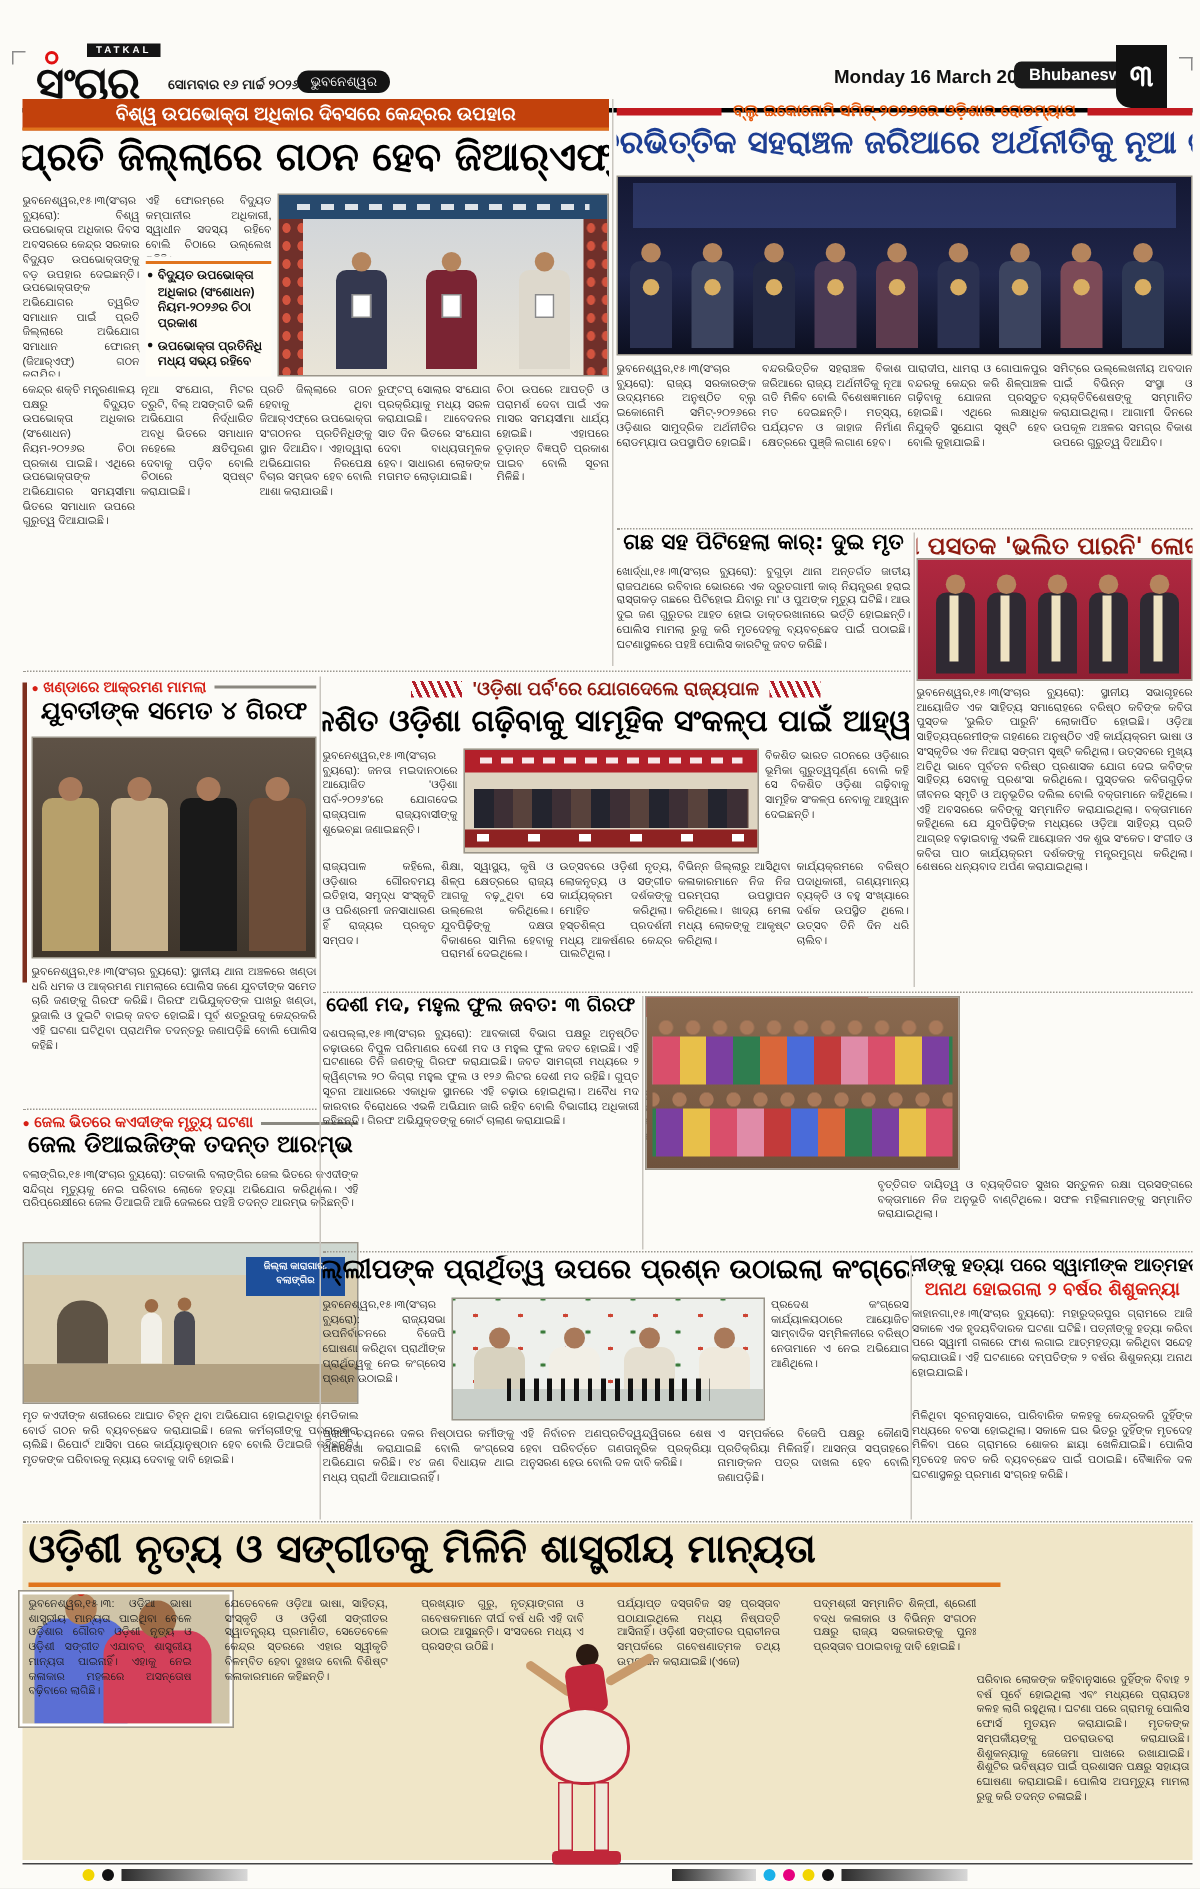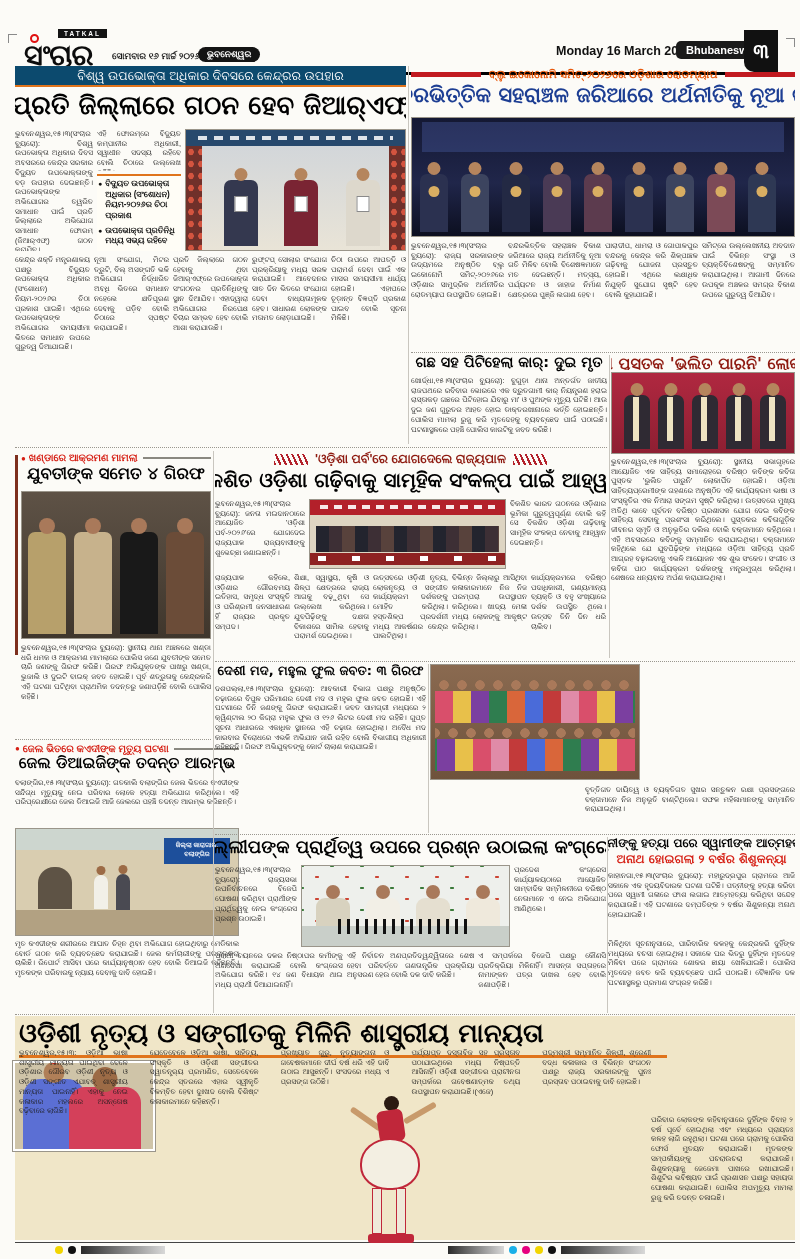--- a/index.html
+++ b/index.html
@@ -11,23 +11,23 @@
   .hl{font-family:"DejaVu Sans",sans-serif;font-weight:800;color:#000;text-align:center;
       white-space:nowrap;overflow:hidden;line-height:1.1}
   .hl-wrap{white-space:normal}
   .vdiv{position:absolute;width:0;border-left:1px solid #c9c6bf}
   .hdiv{position:absolute;height:0;border-top:1px dotted #9a978f}
   .photo{position:relative;overflow:hidden;border:1px solid #9a958a}
   .kick-dot{display:flex;align-items:center;font-weight:bold;color:#d62015;font-size:10px;overflow:hidden}
   .kick-dot::before{content:"●";margin-right:3px;font-size:8px;color:#d62015}
   .kick-dot .tail{flex:1;height:2px;background:#8a8880;margin-left:5px}
   
-  .pill{background:#141414;color:#fff;border-radius:9px;padding:2px 9px;font-weight:bold}
-  
-  .kickbar{background:#0c4a6e;color:#fff;font-weight:normal;font-size:12.5px;text-align:center;
+  .pill{background:#141414;color:#fff;border-radius:9px;padding:2px 9px;font-weight:normal}
+  
+  .kickbar{background:#c2410c;color:#fff;font-weight:bold;font-size:12.5px;text-align:center;
            height:21px;line-height:21px;border-bottom:2px solid #e0741c;overflow:hidden;white-space:nowrap}
   .infobox{border-top:2px solid #e0741c;border-bottom:2px solid #e0741c;padding:3px 1px;background:#fffdf6}
   .infobox .bullet{font-size:8.2px;font-weight:bold;line-height:1.3;color:#111;margin-bottom:4px;display:flex}
   .infobox .bullet::before{content:"●";margin-right:3px;font-size:7px}
   
   .kickblue{display:flex;align-items:center;height:16px;overflow:hidden}
   .kickblue .bar{flex:1;height:5px;background:#c11a20}
   .kickblue .ktext{color:#e8590c;font-weight:bold;font-size:11px;margin:0 8px;white-space:nowrap}
   
   .kickparv{display:flex;align-items:center;justify-content:center;height:16px;overflow:hidden}
@@ -322,21 +322,21 @@
   </div>
 
   <div class="abs" style="left:15px;top:1016px;width:780px;height:224px;background:#f0e6c8">
     <div class="hl" style="font-size:26px;height:34px;width:644px;margin:3px 0 0 4px;display:flex;justify-content:flex-start">ଓଡ଼ିଶୀ ନୃତ୍ୟ ଓ ସଙ୍ଗୀତକୁ ମିଳିନି ଶାସ୍ତ୍ରୀୟ ମାନ୍ୟତା</div>
     <div style="margin:2px 0 0 4px;width:648px;height:3px;background:#e0741c"></div>
     <div class="photo photoK photoK-bg abs" style="right:2px;top:3px;width:142px;height:90px;border:2px solid #fff;outline:1px solid #9a958a">
       <div class="womanK"></div>
       <div class="manK"></div>
     </div>
     <div class="body abs" style="right:2px;top:99px;width:142px;height:122px">ପରିବାର ଲୋକଙ୍କ କହିବାନୁସାରେ ଦୁହିଁଙ୍କ ବିବାହ ୨ ବର୍ଷ ପୂର୍ବେ ହୋଇଥିଲା ଏବଂ ମଧ୍ୟରେ ପ୍ରାୟତଃ କଳହ ଲାଗି ରହୁଥିଲା। ଘଟଣା ପରେ ଗ୍ରାମକୁ ପୋଲିସ ଫୋର୍ସ ମୁତୟନ କରାଯାଇଛି। ମୃତକଙ୍କ ସମ୍ପର୍କୀୟଙ୍କୁ ପଚରାଉଚରା କରାଯାଉଛି। ଶିଶୁକନ୍ୟାକୁ ଜେଜେମା ପାଖରେ ରଖାଯାଇଛି। ଶିଶୁଟିର ଭବିଷ୍ୟତ ପାଇଁ ପ୍ରଶାସନ ପକ୍ଷରୁ ସହାୟତା ଘୋଷଣା କରାଯାଇଛି। ପୋଲିସ ଅପମୃତ୍ୟୁ ମାମଲା ରୁଜୁ କରି ତଦନ୍ତ ଚଳାଇଛି।</div>
-    <div class="row abs" style="left:4px;top:32px;width:632px;height:172px;gap:22px">
+    <div class="row abs" style="left:4px;top:48px;width:632px;height:172px;gap:22px">
       <div class="col body" style="flex:1;height:172px">ଭୁବନେଶ୍ୱର,୧୫।୩: ଓଡ଼ିଆ ଭାଷା ଶାସ୍ତ୍ରୀୟ ମାନ୍ୟତା ପାଇଥିବା ବେଳେ ଓଡ଼ିଶାର ଗୌରବ ଓଡ଼ିଶୀ ନୃତ୍ୟ ଓ ଓଡ଼ିଶୀ ସଙ୍ଗୀତ ଏଯାବତ୍ ଶାସ୍ତ୍ରୀୟ ମାନ୍ୟତା ପାଇନାହିଁ। ଏହାକୁ ନେଇ କଳାକାର ମହଲରେ ଅସନ୍ତୋଷ ବଢ଼ିବାରେ ଲାଗିଛି।</div>
       <div class="col body" style="flex:1;height:172px">ଯେତେବେଳେ ଓଡ଼ିଆ ଭାଷା, ସାହିତ୍ୟ, ସଂସ୍କୃତି ଓ ଓଡ଼ିଶୀ ସଙ୍ଗୀତର ସ୍ୱାତନ୍ତ୍ର୍ୟ ପ୍ରମାଣିତ, ସେତେବେଳେ କେନ୍ଦ୍ର ସ୍ତରରେ ଏହାର ସ୍ୱୀକୃତି ବିଳମ୍ବିତ ହେବା ଦୁଃଖଦ ବୋଲି ବିଶିଷ୍ଟ କଳାକାରମାନେ କହିଛନ୍ତି।</div>
       <div class="col body" style="flex:1;height:172px">ପ୍ରଖ୍ୟାତ ଗୁରୁ, ନୃତ୍ୟାଙ୍ଗନା ଓ ଗବେଷକମାନେ ଦୀର୍ଘ ବର୍ଷ ଧରି ଏହି ଦାବି ଉଠାଇ ଆସୁଛନ୍ତି। ସଂସଦରେ ମଧ୍ୟ ଏ ପ୍ରସଙ୍ଗ ଉଠିଛି।</div>
       <div class="col body" style="flex:1;height:172px">ପର୍ଯ୍ୟାପ୍ତ ଦସ୍ତାବିଜ ସହ ପ୍ରସ୍ତାବ ପଠାଯାଇଥିଲେ ମଧ୍ୟ ନିଷ୍ପତ୍ତି ଆସିନାହିଁ। ଓଡ଼ିଶୀ ସଙ୍ଗୀତର ପ୍ରାଚୀନତା ସମ୍ପର୍କରେ ଗବେଷଣାତ୍ମକ ତଥ୍ୟ ଉପସ୍ଥାପନ କରାଯାଇଛି।(ଏଜେ)</div>
       <div class="col body" style="flex:1;height:172px">ପଦ୍ମଶ୍ରୀ ସମ୍ମାନିତ ଶିଳ୍ପୀ, ଶ୍ରେଣୀ ବଦ୍ଧ କଳାକାର ଓ ବିଭିନ୍ନ ସଂଗଠନ ପକ୍ଷରୁ ରାଜ୍ୟ ସରକାରଙ୍କୁ ପୁନଃ ପ୍ରସ୍ତାବ ପଠାଇବାକୁ ଦାବି ହୋଇଛି।</div>
     </div>
   </div>
 
   <div class="dancer" style="left:340px;top:1092px;width:102px;height:160px">
     <div class="head"></div>

